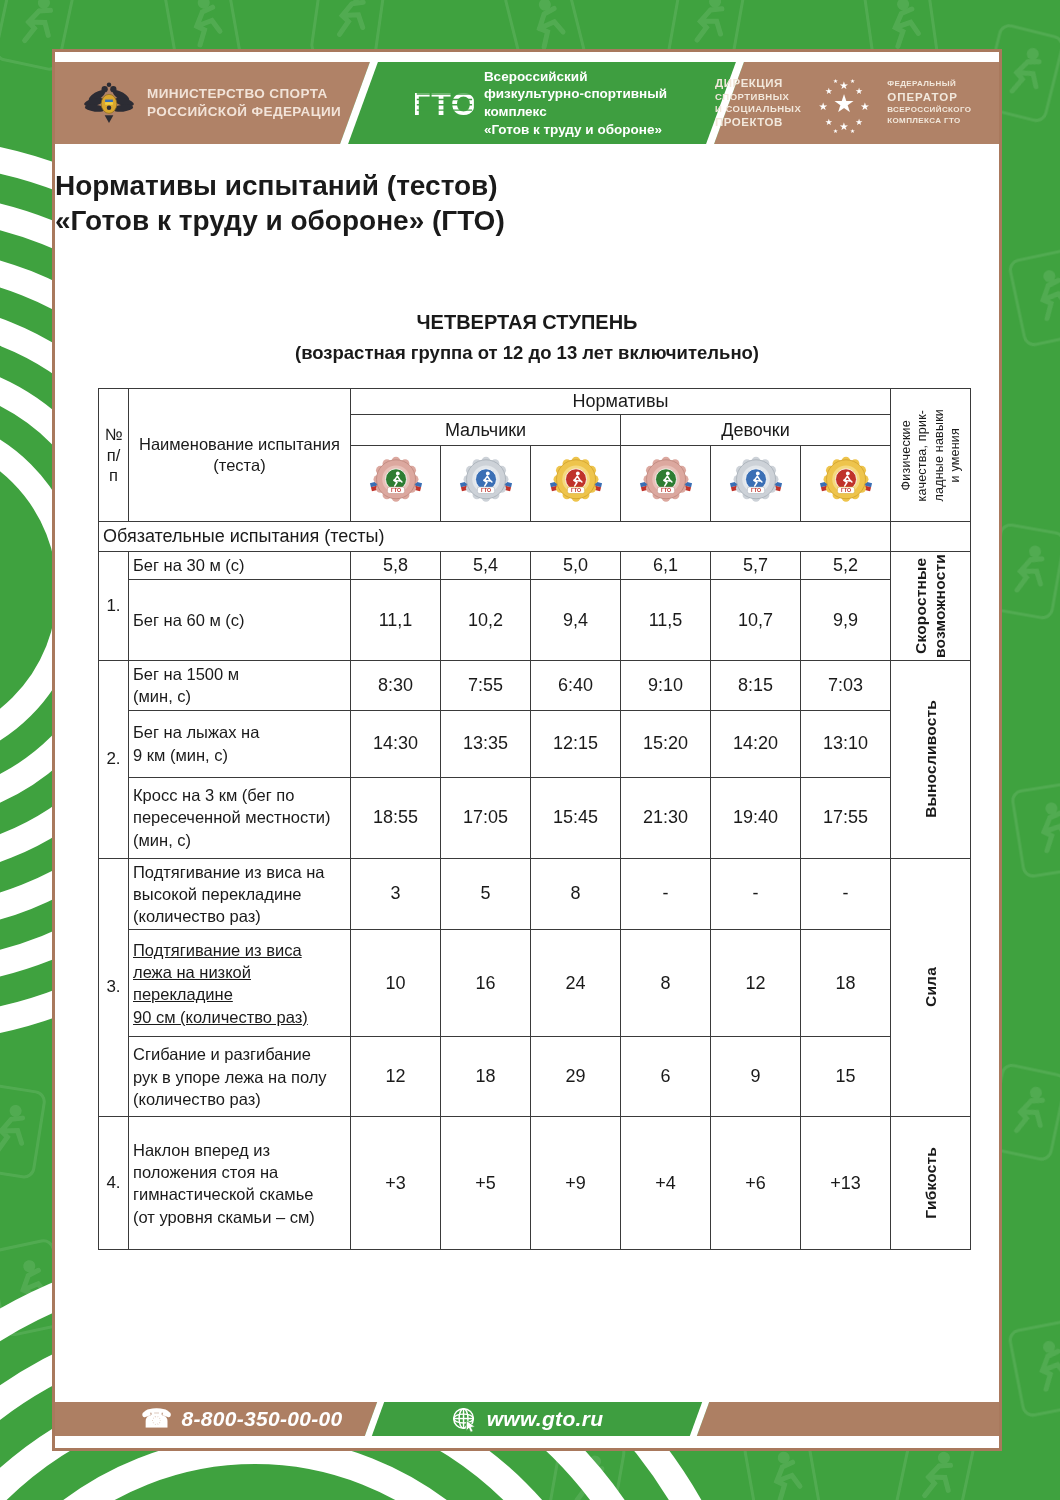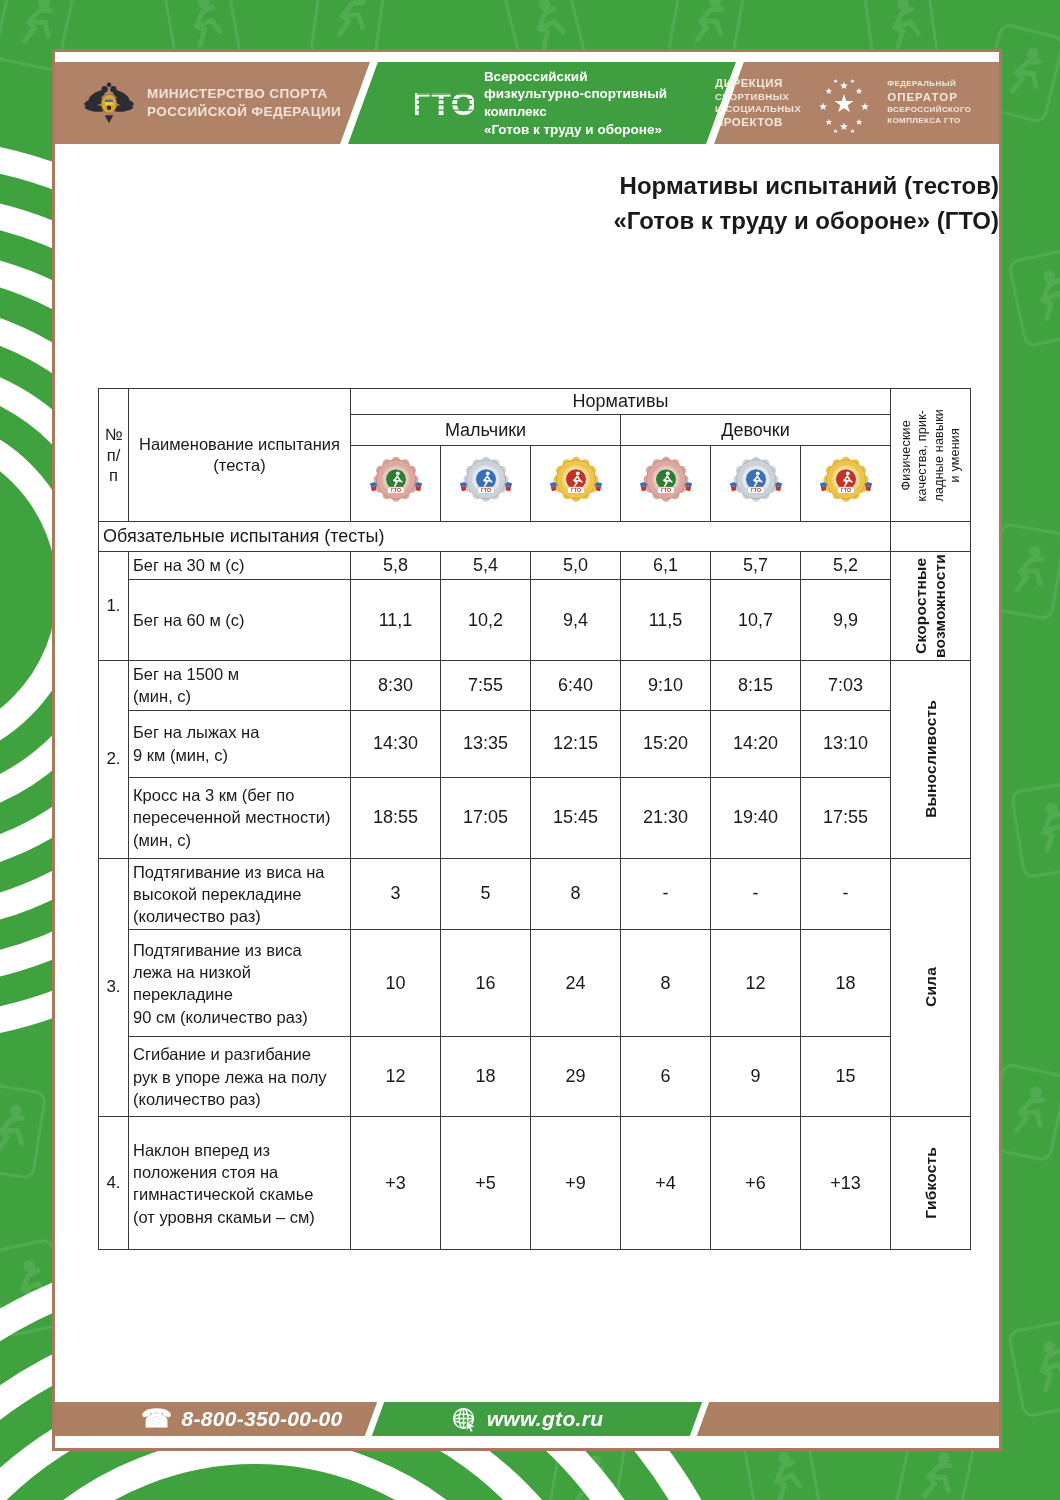--- a/index.html
+++ b/index.html
@@ -16,21 +16,21 @@
   .hdr-green{position:absolute;left:300px;top:0;bottom:0;width:358px;background:#3E9E40;
              transform:skewX(-20deg);border-left:8px solid #fff;border-right:8px solid #fff;}
   .hdr-green-inner{transform:skewX(20deg);height:100%;display:flex;align-items:center;gap:10px;padding-left:52px;}
   .gto-lines{color:#fff;font-weight:bold;font-size:13.5px;line-height:1.3;}
   .hdr-right{position:absolute;right:0;top:0;bottom:0;width:268px;display:flex;align-items:center;gap:8px;justify-content:flex-start;padding-right:16px;}
   .direction-block{color:#F2E8DC;font-size:9.5px;font-weight:bold;letter-spacing:.5px;line-height:1.3;text-align:left;}
   .direction-block .big{font-size:11.5px;}
   .operator-block{color:#F2E8DC;font-size:8px;font-weight:bold;letter-spacing:.4px;line-height:1.35;}
   .operator-block .big{font-size:11.5px;letter-spacing:1px;}
   
-  .title{position:absolute;left:0;right:0;top:116px;text-align:right;font-weight:bold;font-size:24px;line-height:35px;margin-left:40px;}
+  .title{position:absolute;left:0;right:0;top:116px;text-align:left;font-weight:bold;font-size:28px;line-height:35px;}
   .stage{position:absolute;left:0;right:0;top:254px;text-align:center;font-weight:bold;}
   .stage .s1{font-size:20px;line-height:32px;}
   .stage .s2{font-size:18.5px;line-height:30px;}
   
   table.standards{position:absolute;left:43px;top:336px;border-collapse:collapse;table-layout:fixed;width:872px;}
   table.standards td,table.standards th{border:1.5px solid #3A3A3A;padding:2px 4px;font-weight:normal;}
   th.hdr{font-weight:bold;font-size:18px;text-align:center;}
   th.hdr-small{font-weight:bold;font-size:16.5px;text-align:center;line-height:1.25;}
   td.name{font-size:16.5px;text-align:left;padding:6px 4px 6px 9px;line-height:1.35;}
   td.val{font-size:18px;text-align:center;}
@@ -39,21 +39,21 @@
   td.sectionrow{font-weight:bold;font-size:18px;text-align:left;}
   .ml{white-space:pre-line;}
   .vtext{writing-mode:vertical-rl;transform:rotate(180deg);margin:0 auto;text-align:center;}
   td.qual-hdr{vertical-align:middle;text-align:center;}
   td.qual-hdr .vtext{font-size:12.5px;line-height:1.3;letter-spacing:.2px;}
   td.quality{vertical-align:middle;text-align:center;}
   td.quality .vtext{font-weight:bold;font-size:15.5px;line-height:1.25;letter-spacing:.2px;}
   
   .rh1{height:31px;} .rh2{height:26px;} .rh3{height:71px;} .rhs{height:25px;}
   .r30{height:60px;} .r60{height:76px;} .r1500{height:50px;} .rski{height:62px;} .rcross{height:76px;}
-  .rpullh{height:82px;} .rpulll{height:102px;} .rpush{height:75px;} .rbend{height:128px;}
+  .rpullh{height:82px;} .rpulll{height:102px;text-decoration:underline;} .rpush{height:75px;} .rbend{height:128px;}
   
   .footer-band{position:absolute;left:0;right:0;top:1350px;height:34px;background:#AD7F63;}
   .ftr-green{position:absolute;left:316px;top:0;bottom:0;width:318px;background:#3E9E40;
              transform:skewX(-20deg);border-left:7px solid #fff;border-right:7px solid #fff;}
   .ftr-item{position:absolute;top:0;bottom:0;display:flex;align-items:center;gap:9px;color:#fff;
             font-style:italic;font-weight:bold;font-size:21px;letter-spacing:.3px;}
   .ftr-phone{left:86px;}
   .ftr-site{left:0;right:0;justify-content:center;}
   .ftr-vk{right:88px;}
   .phone-glyph{font-style:normal;font-size:25px;line-height:1;transform:translateY(-1px);}
@@ -294,20 +294,24 @@
         <div>ВСЕРОССИЙСКОГО</div>
         <div>КОМПЛЕКСА ГТО</div>
       </div>
     </div>
   </div>
 
   <div class="title">
     <div>Нормативы испытаний (тестов)</div>
     <div>«Готов к труду и обороне» (ГТО)</div>
   </div>
+  <div class="stage">
+    <div class="s1">ЧЕТВЕРТАЯ СТУПЕНЬ</div>
+    <div class="s2">(возрастная группа от 12 до 13 лет включительно)</div>
+  </div>
 
   <table class="standards">
     <colgroup>
       <col style="width:30px">
         <col style="width:222px">
       <col style="width:90px">
         <col style="width:90px">
         <col style="width:90px">
       <col style="width:90px">
         <col style="width:90px">

